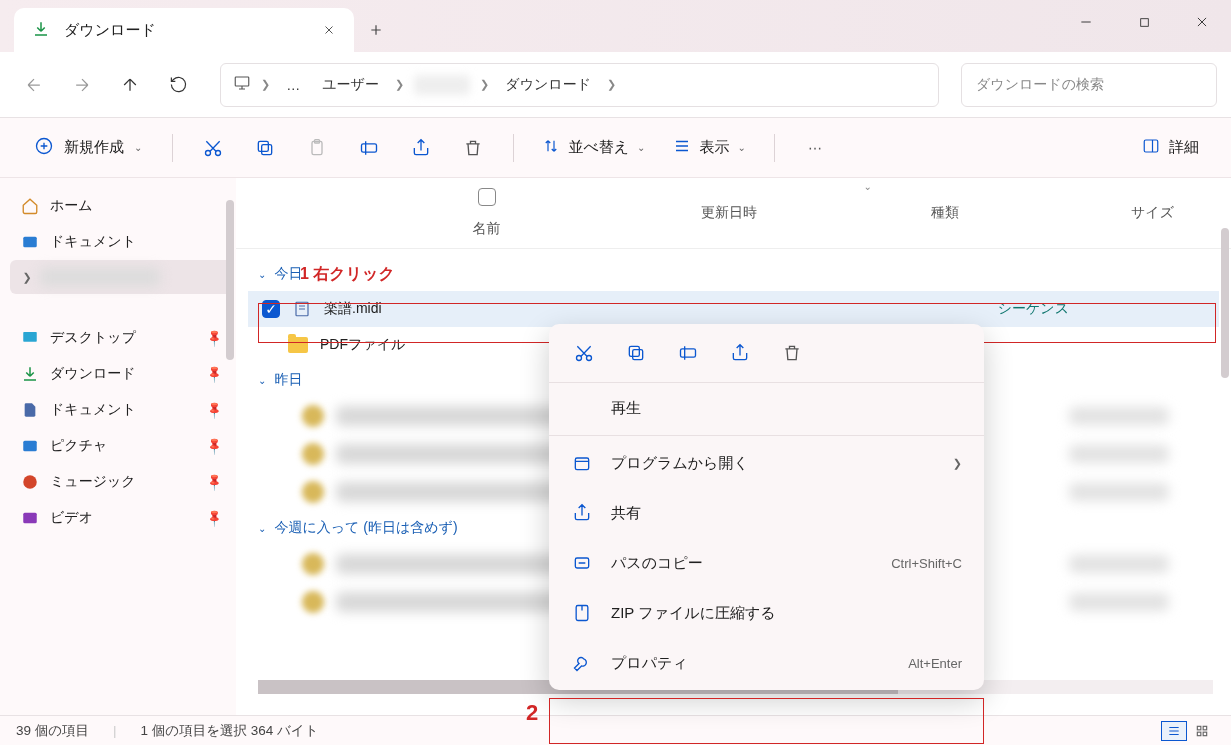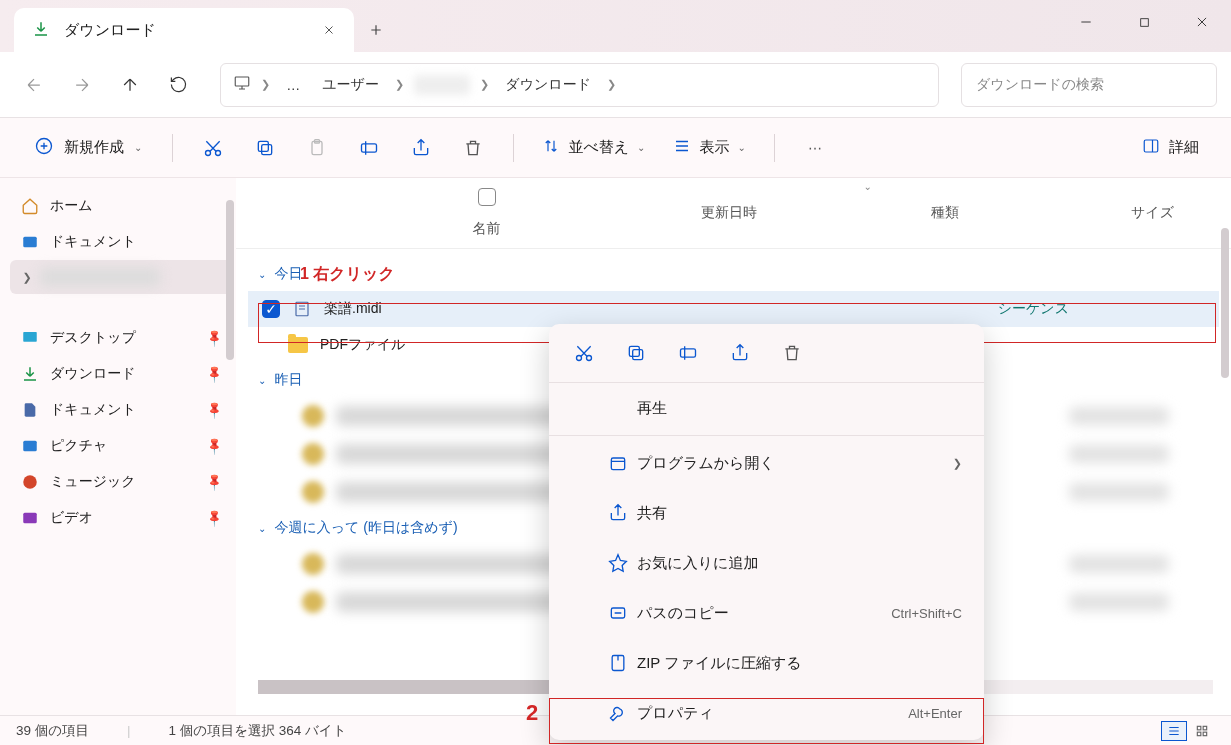--- a/index.html
+++ b/index.html
@@ -70,33 +70,33 @@
 
     .red-box1 { position: absolute; border: 1.5px solid #d12626; pointer-events: none; left: 258px; top: 303px; width: 958px; height: 40px; }
     .red-box2 { position: absolute; border: 1.5px solid #d12626; pointer-events: none; left: 549px; top: 698px; width: 435px; height: 46px; z-index: 60; }
     .anno1 { position: absolute; left: 300px; top: 264px; color: #d12626; font-weight: 700; font-size: 16px; z-index: 50; }
     .anno2 { position: absolute; left: 526px; top: 700px; color: #d12626; font-weight: 700; font-size: 22px; z-index: 70; }
 
     
     .ctx { position: absolute; left: 549px; top: 324px; width: 435px; background: #fbf6f7; border-radius: 10px; box-shadow: 0 10px 30px rgba(0,0,0,.2); z-index: 55; padding-bottom: 2px; overflow: hidden; }
     .ctx-iconrow { display: flex; gap: 26px; padding: 16px 22px; border-bottom: 1px solid #e8e0e2; }
     .ctx-iconrow div { width: 26px; height: 26px; display: flex; align-items: center; justify-content: center; color: #0b57d0; cursor: pointer; }
-    .ctx-item { display: flex; align-items: center; gap: 8px; padding: 14px 22px; cursor: pointer; font-size: 15px; margin-left: 36px; }
+    .ctx-item { display: flex; align-items: center; gap: 18px; padding: 14px 22px; cursor: pointer; font-size: 15px; }
     .ctx-item .ci-ico { width: 22px; height: 22px; display: flex; align-items: center; justify-content: center; color: #0b57d0; }
     .ctx-sep { height: 1px; background: #e8e0e2; margin: 2px 0; }
     .ctx-short { margin-left: auto; color: #666; font-size: 13px; }
     .ctx-sub { margin-left: auto; color: #666; font-size: 11px; }
 
     
     .main-hscroll { position: absolute; left: 258px; bottom: 50px; height: 16px; width: 955px; display: flex; align-items: center; }
     .hsc-track { flex: 1; height: 14px; background: #f3eef0; position: relative; }
     .hsc-thumb { position: absolute; left: 0; width: 640px; height: 14px; background: #c9c2c5; }
 
     
-    .statusbar { position: absolute; bottom: 0; left: 0; right: 0; height: 30px; background: #fef9fa; border-top: 1px solid #e8e2e4; display: flex; align-items: center; padding: 0 16px; gap: 38px; font-size: 13.5px; color: #444; }
+    .statusbar { position: absolute; bottom: 0; left: 0; right: 0; height: 30px; background: #fef9fa; border-top: 1px solid #e8e2e4; display: flex; align-items: center; padding: 0 16px; gap: 24px; font-size: 13.5px; color: #444; }
     .statusbar .view-icons { margin-left: auto; display: flex; gap: 2px; }
     .vi { width: 26px; height: 20px; display: flex; align-items: center; justify-content: center; border: 1px solid transparent; cursor: pointer; }
     .vi.sel { border-color: #0b57d0; background: #eaf1fb; }
 
     .folder-ico { width: 20px; height: 16px; background: #f6c646; border-radius: 2px; position: relative; }
     .folder-ico::before { content: ''; position: absolute; top: -3px; left: 0; width: 8px; height: 4px; background: #f6c646; border-radius: 2px 2px 0 0; }
 
     .main-vscroll { position: absolute; right: 2px; top: 228px; width: 8px; height: 150px; background: #d3cccf; border-radius: 4px; }
   </style>
 </head>
@@ -470,28 +470,20 @@
     <span class="ci-ico">
         <svg width="20" height="20" viewBox="0 0 24 24" fill="none" stroke="currentColor" stroke-width="1.6">
           <path d="M4 12v6a2 2 0 002 2h12a2 2 0 002-2v-6M16 6l-4-4-4 4M12 2v13"></path>
         </svg>
       </span>
     <span>共有</span>
   </div>
   <div class="ctx-item">
     <span class="ci-ico">
         <svg width="20" height="20" viewBox="0 0 24 24" fill="none" stroke="currentColor" stroke-width="1.6">
-          <path d="M12 2l2.9 6.9L22 10l-5 4.9 1.2 7.1L12 18.5 5.8 22 7 14.9 2 10l7.1-1.1z"></path>
-        </svg>
-      </span>
-    <span>お気に入りに追加</span>
-  </div>
-  <div class="ctx-item">
-    <span class="ci-ico">
-        <svg width="20" height="20" viewBox="0 0 24 24" fill="none" stroke="currentColor" stroke-width="1.6">
           <rect x="4" y="6" width="16" height="12" rx="2"></rect>
           <path d="M8 12h8"></path>
         </svg>
       </span>
     <span>パスのコピー</span>
     <span class="ctx-short">Ctrl+Shift+C</span>
   </div>
   <div class="ctx-item">
     <span class="ci-ico">
         <svg width="20" height="20" viewBox="0 0 24 24" fill="none" stroke="currentColor" stroke-width="1.6">

